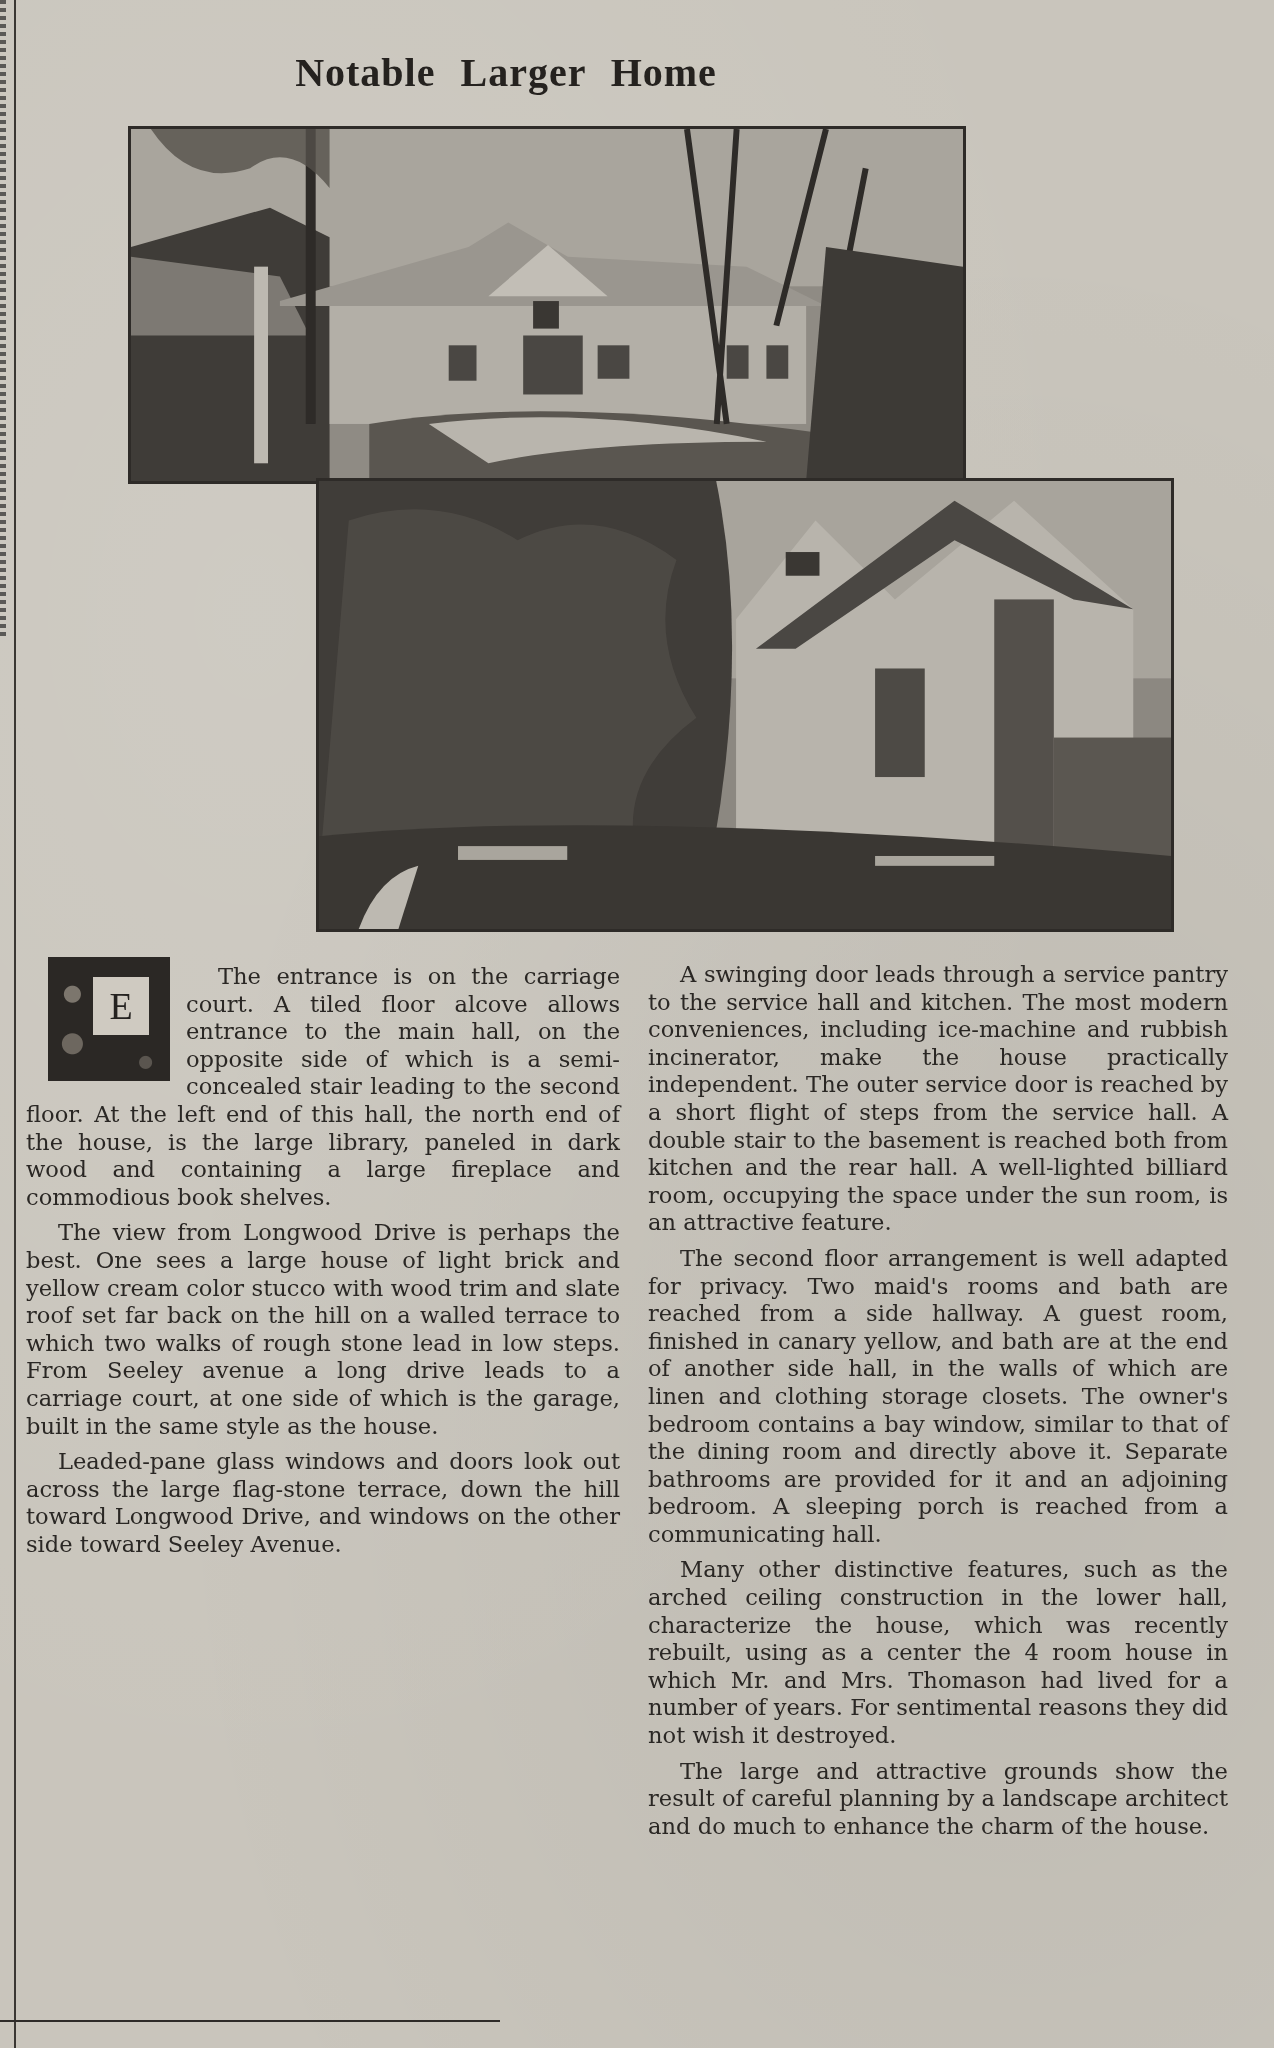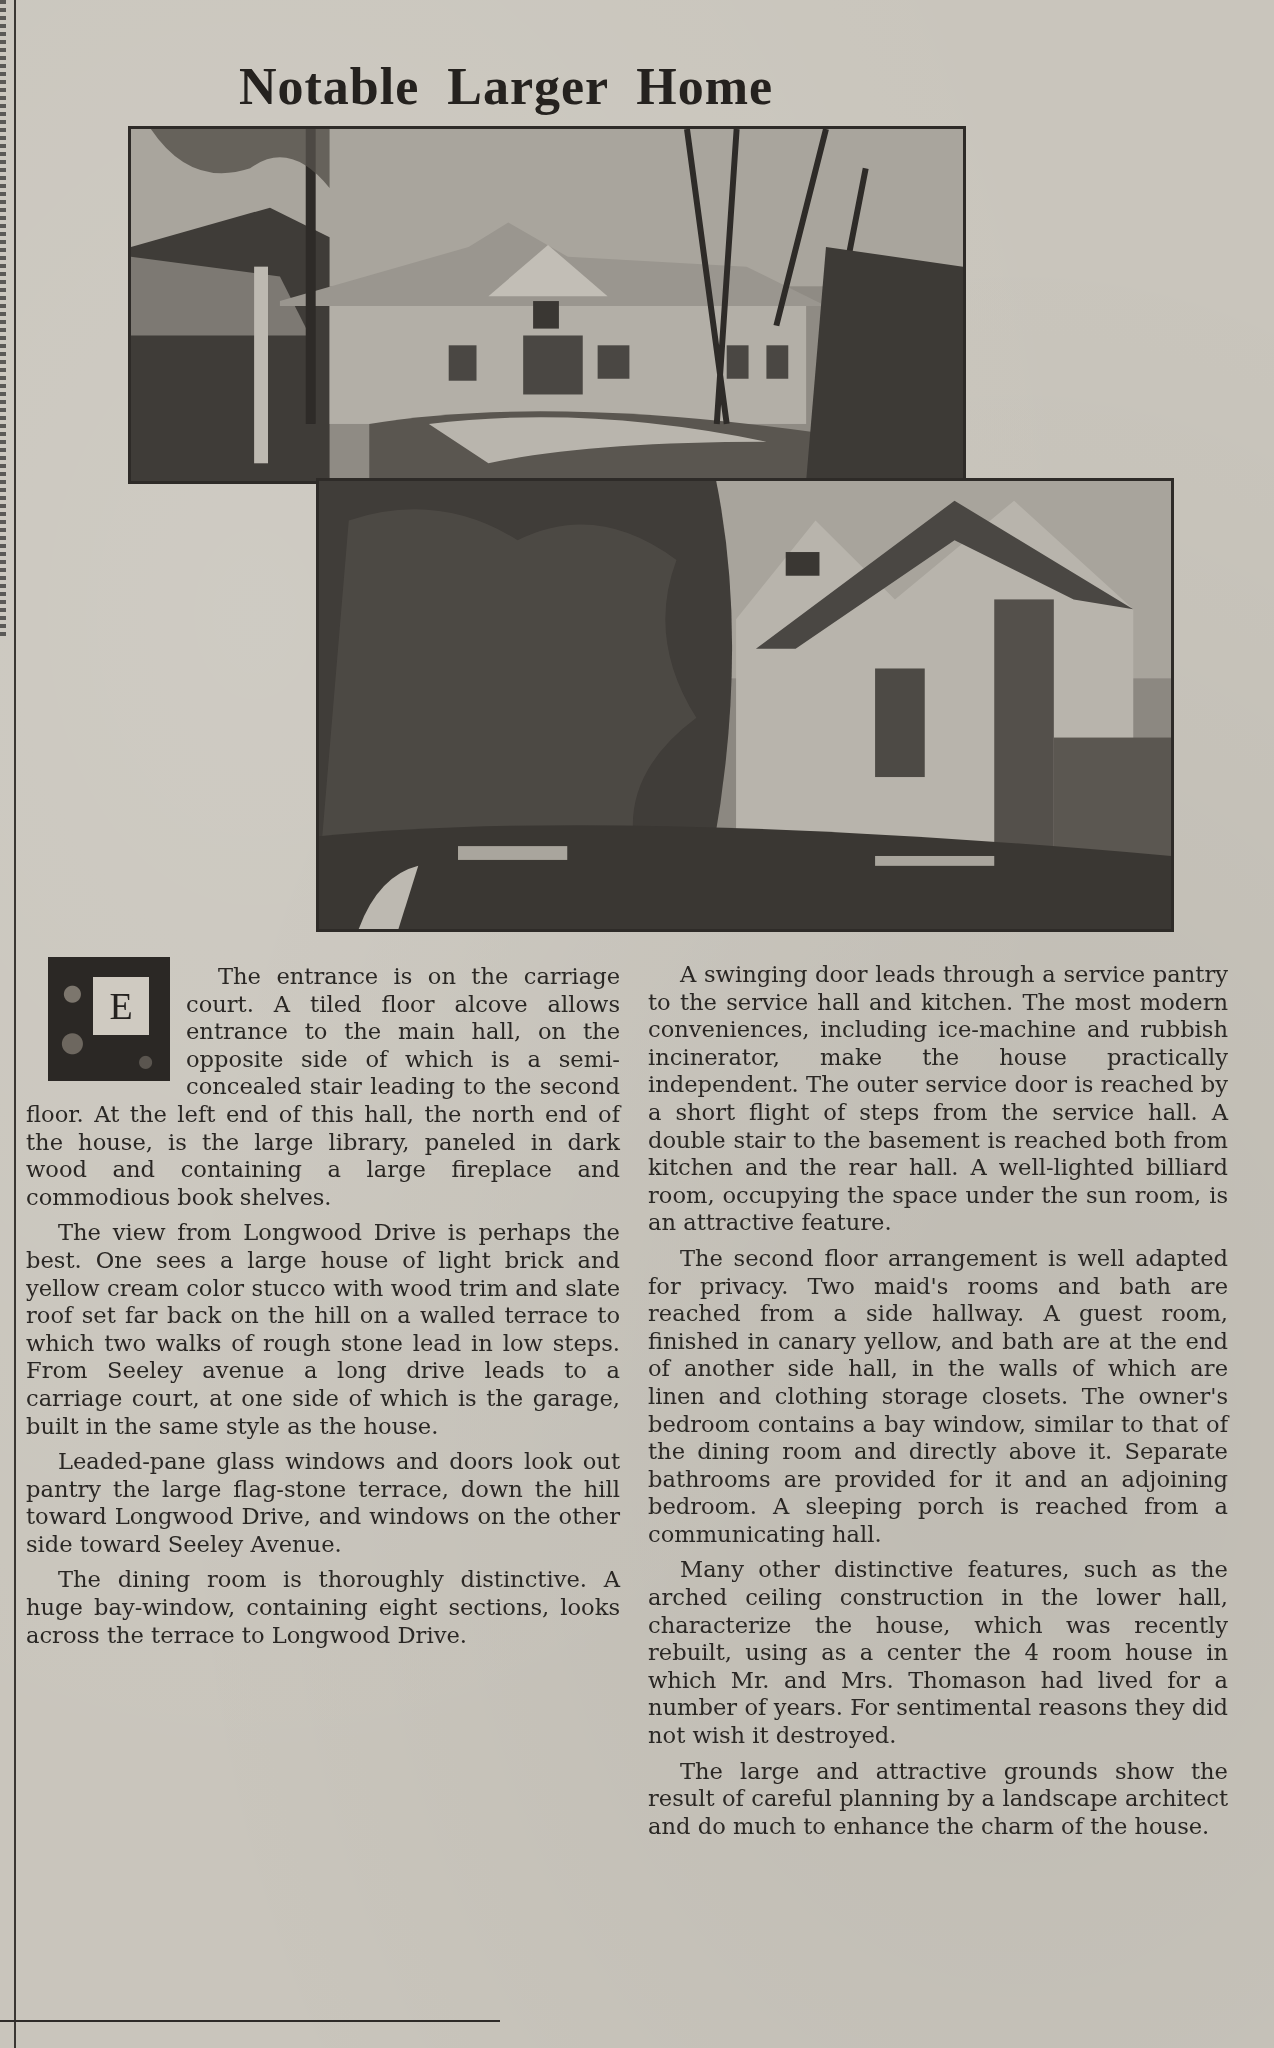--- a/index.html
+++ b/index.html
@@ -11,21 +11,21 @@
       radial-gradient(ellipse at 80% 70%, rgba(0,0,0,0.05), transparent 60%);
     font-family: "DejaVu Serif", "Liberation Serif", serif;
     color: #2a2724;
   }
   .edge-rule { position: absolute; left: 14px; top: 0; width: 2px; height: 2048px; background: #3a3733; }
   .edge-strip { position: absolute; left: 0; top: 0; width: 6px; height: 640px;
     background: repeating-linear-gradient(180deg, #2a2a2a 0 4px, transparent 4px 8px); opacity: 0.7; }
   .title {
     position: absolute; top: 22px; left: 0; width: 1012px; text-align: center;
     font-family: "Liberation Serif", "DejaVu Serif", serif;
-    font-size: 52px; letter-spacing: 1px; word-spacing: 14px; color: #25221f;
+    font-size: 40px; letter-spacing: 1px; word-spacing: 14px; color: #25221f;
   }
   .photo {
     position: absolute; border: 3px solid #2e2b28; box-sizing: border-box;
     box-shadow: inset 0 0 0 3px #d8d4cc, inset 0 0 0 4px #2e2b28;
     overflow: hidden;
   }
   .photo svg { width: 100%; height: 100%; display: block; }
   .photo-1 { left: 128px; top: 126px; width: 838px; height: 358px; }
   .photo-2 { left: 316px; top: 478px; width: 858px; height: 454px; }
   .col {
@@ -104,22 +104,21 @@
 </div>
 
 <div class="col col-left">
   <p class="first">
     <span class="dropcap">
       <span class="letter-box">E</span>
     </span>
   </p>
   <p>The entrance is on the carriage court. A tiled floor alcove allows entrance to the main hall, on the opposite side of which is a semi-concealed stair leading to the second floor. At the left end of this hall, the north end of the house, is the large library, paneled in dark wood and containing a large fireplace and commodious book shelves.</p>
   <p>The view from Longwood Drive is perhaps the best. One sees a large house of light brick and yellow cream color stucco with wood trim and slate roof set far back on the hill on a walled terrace to which two walks of rough stone lead in low steps. From Seeley avenue a long drive leads to a carriage court, at one side of which is the garage, built in the same style as the house.</p>
-  <p>Leaded-pane glass windows and doors look out pantry the large flag-stone terrace, down the hill toward Longwood Drive, and windows on the other side toward Seeley Avenue.</p>
-  <p>The dining room is thoroughly distinctive. A huge bay-window, containing eight sections, looks across the terrace to Longwood Drive.</p>
+  <p>Leaded-pane glass windows and doors look out across the large flag-stone terrace, down the hill toward Longwood Drive, and windows on the other side toward Seeley Avenue.</p>
 </div>
 
 <div class="col col-right">
   <p>A swinging door leads through a service pantry to the service hall and kitchen. The most modern conveniences, including ice-machine and rubbish incinerator, make the house practically independent. The outer service door is reached by a short flight of steps from the service hall. A double stair to the basement is reached both from kitchen and the rear hall. A well-lighted billiard room, occupying the space under the sun room, is an attractive feature.</p>
   <p>The second floor arrangement is well adapted for privacy. Two maid's rooms and bath are reached from a side hallway. A guest room, finished in canary yellow, and bath are at the end of another side hall, in the walls of which are linen and clothing storage closets. The owner's bedroom contains a bay window, similar to that of the dining room and directly above it. Separate bathrooms are provided for it and an adjoining bedroom. A sleeping porch is reached from a communicating hall.</p>
   <p>Many other distinctive features, such as the arched ceiling construction in the lower hall, characterize the house, which was recently rebuilt, using as a center the 4 room house in which Mr. and Mrs. Thomason had lived for a number of years. For sentimental reasons they did not wish it destroyed.</p>
   <p>The large and attractive grounds show the result of careful planning by a landscape architect and do much to enhance the charm of the house.</p>
 </div>
 
 <div class="bottom-rule"></div>

